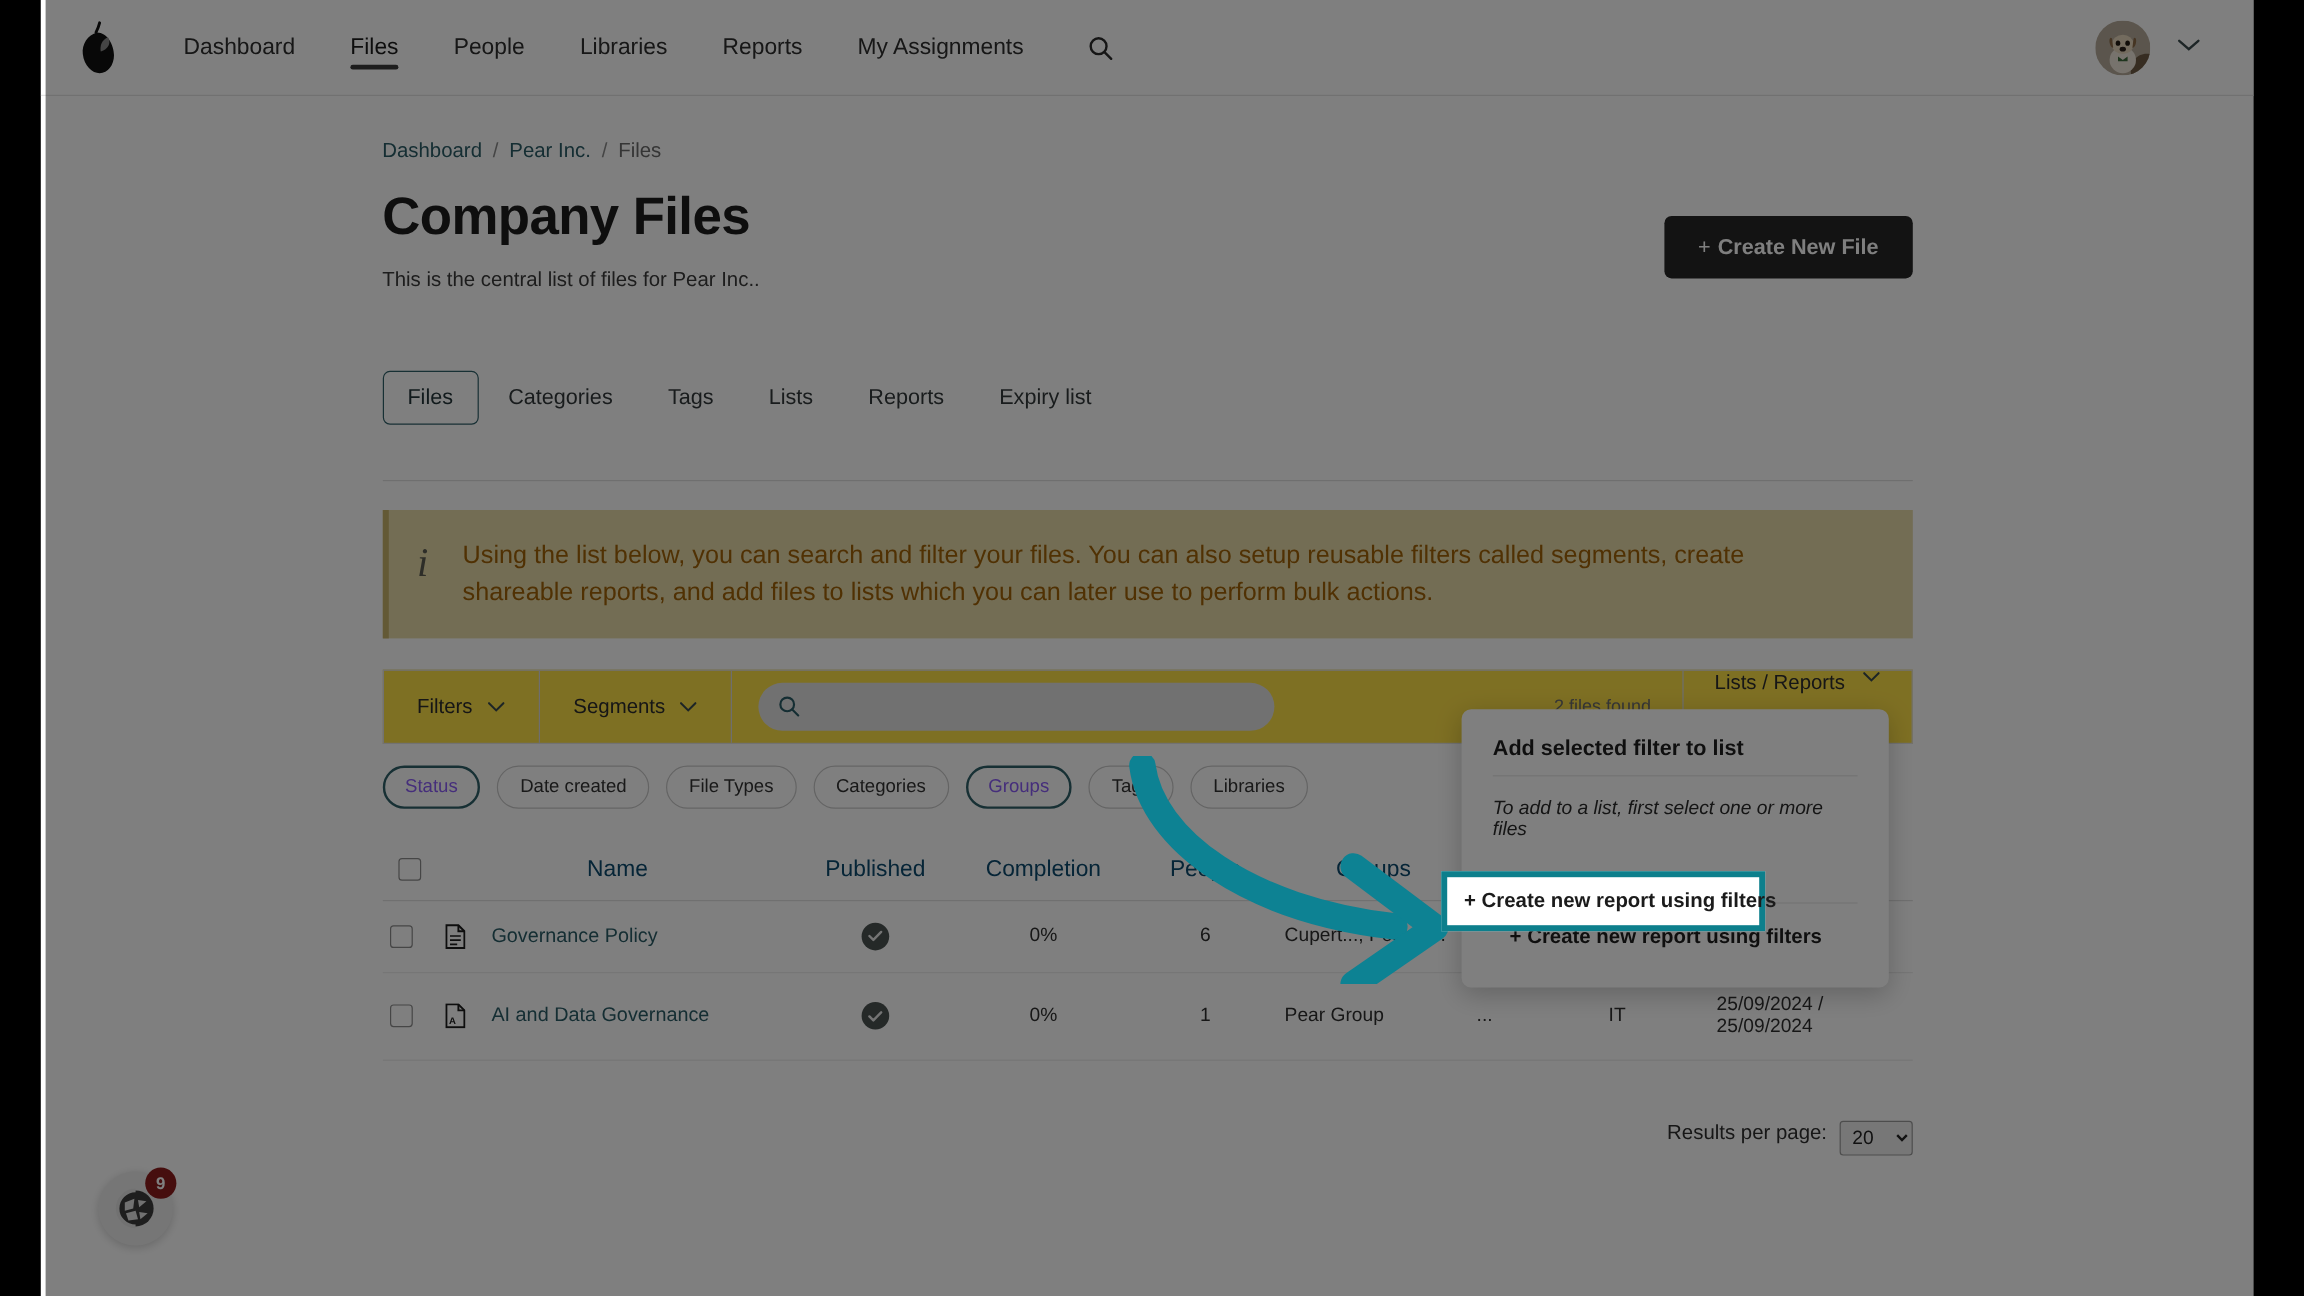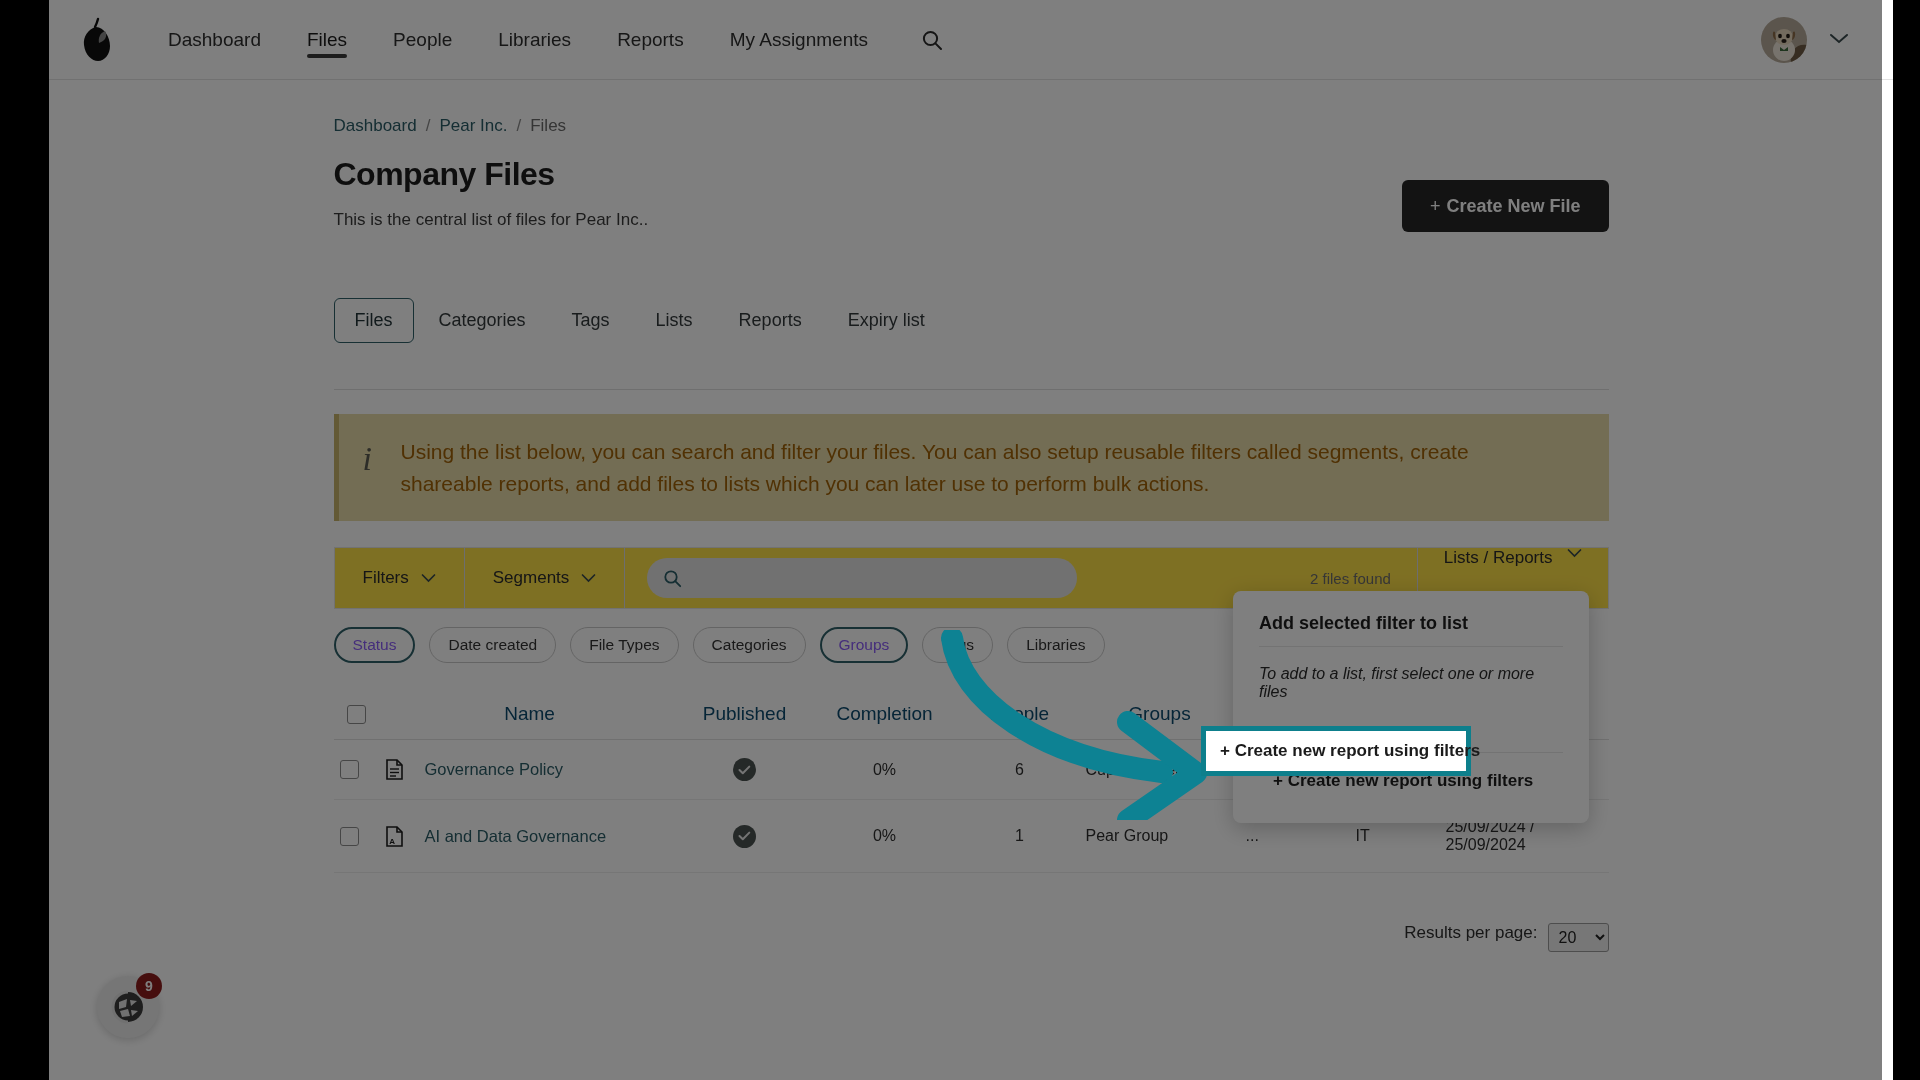--- a/index.html
+++ b/index.html
@@ -4,21 +4,21 @@
 <style>
   * { box-sizing: border-box; margin: 0; padding: 0; }
   html, body {
     width: 1920px; height: 1080px;
     background: #000;
     font-family: "Liberation Sans", sans-serif;
     overflow: hidden;
   }
   #page {
     position: absolute;
-    left: 49px; top: 0; width: 1844px; height: 1080px;
+    left: 34px; top: 0; width: 1844px; height: 1080px;
     background: #ffffff;
     overflow: hidden;
   }
   
   #dim {
     position: absolute; left: 38px; top: 0; width: 1844px; height: 1080px;
     background: rgba(0,0,0,0.50);
     pointer-events: none;
     z-index: 60;
   }
@@ -56,21 +56,21 @@
   
   .content { padding: 0 0 0 0; position: relative; }
   .inner { width: 1275px; margin: 0 auto; position: relative; }
 
   .breadcrumb { padding-top: 36px; font-size: 17px; color: #2c5a63; display: flex; gap: 9px; align-items: center; }
   .breadcrumb a { color: #2a5c66; text-decoration: none; cursor: pointer; }
   .breadcrumb .sep { color: #8a8a8a; }
   .breadcrumb .current { color: #6b6b6b; }
 
   .title-row { display: flex; align-items: flex-start; justify-content: space-between; margin-top: 22px; }
-  h1.page-title { font-size: 32px; font-weight: 700; color: #1d1d1d; letter-spacing: -0.5px; line-height: 1.06; }
+  h1.page-title { font-size: 44px; font-weight: 700; color: #1d1d1d; letter-spacing: -0.5px; line-height: 1.06; }
   .subtitle { margin-top: 18px; font-size: 17px; color: #3a3a3a; }
   .btn-create {
     background: #262626; color: #ffffff; border: none; border-radius: 6px;
     font-size: 18px; font-weight: 700; padding: 0 28px; height: 52px;
     cursor: pointer; font-family: inherit; margin-top: 22px; white-space: nowrap;
   }
   .btn-create .plus { font-weight: 400; margin-right: 6px; }
 
   
   .tabs { display: flex; align-items: center; margin-top: 66px; gap: 4px; }

